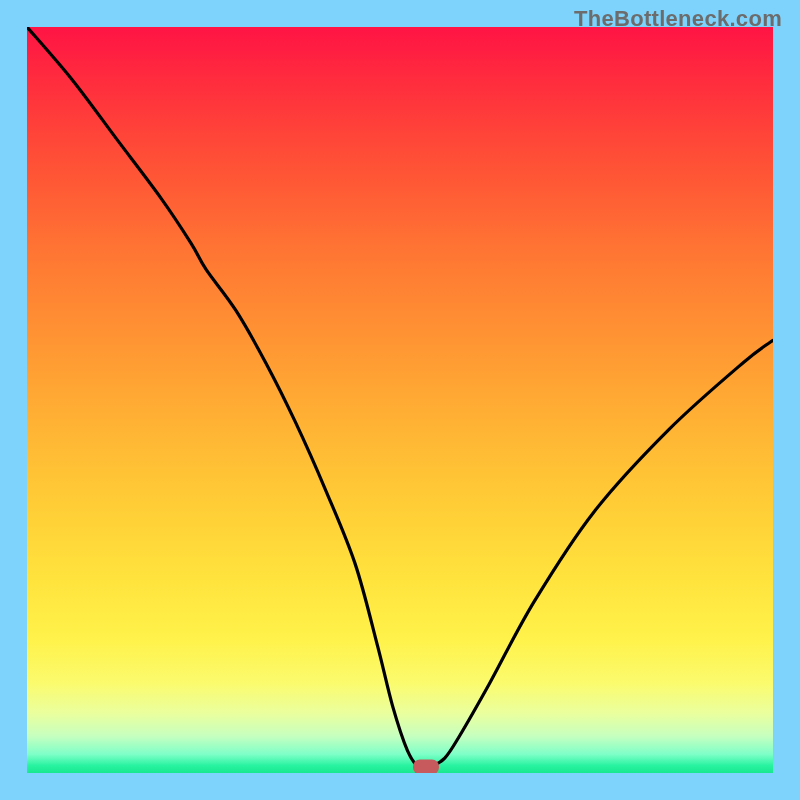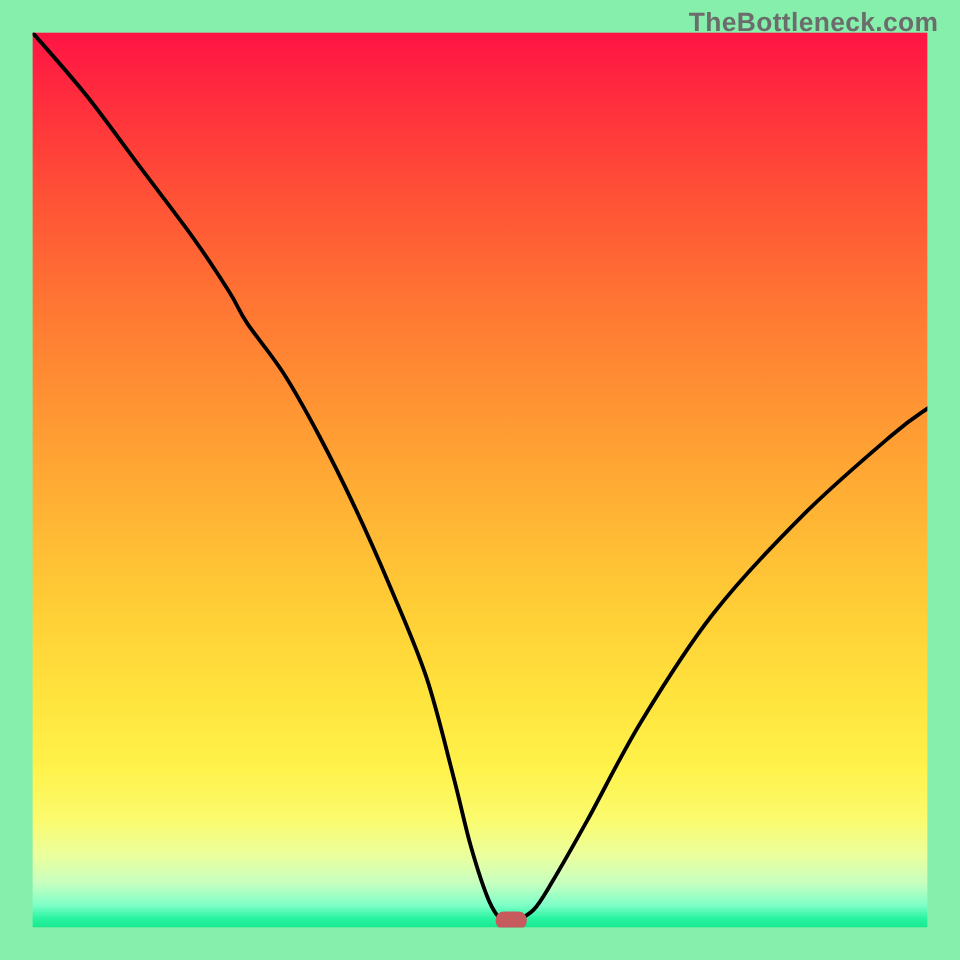--- a/index.html
+++ b/index.html
@@ -8,21 +8,21 @@
     width: 800px;
     height: 800px;
     background: #000;
     overflow: hidden;
     font-family: Arial, Helvetica, sans-serif;
   }
   .frame {
     position: relative;
     width: 800px;
     height: 800px;
-    background: #86efac;
+    background: #7dd3fc;
   }
   .watermark {
     position: absolute;
     top: 6px;
     right: 18px;
     color: #6c6c6c;
     font-size: 22px;
     font-weight: 600;
     letter-spacing: 0.3px;
     z-index: 20;

